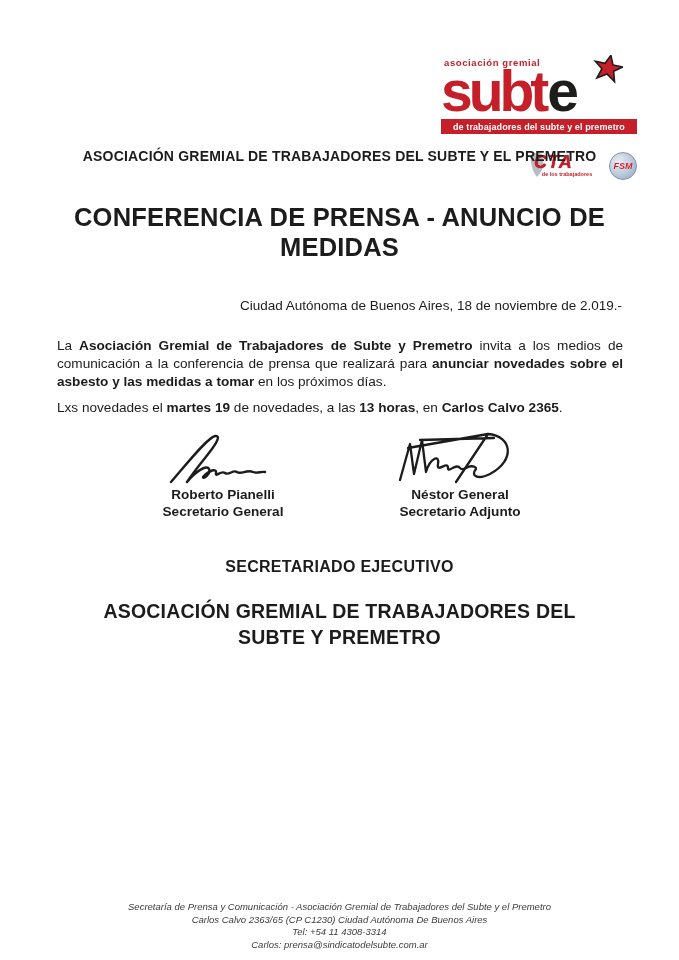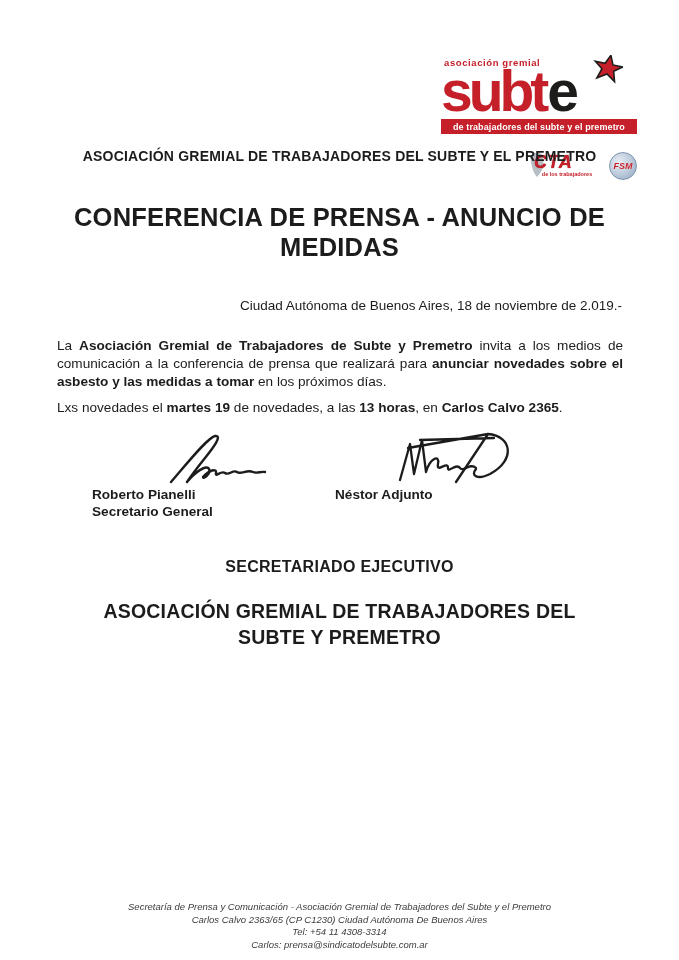--- a/index.html
+++ b/index.html
@@ -60,21 +60,21 @@
   .dateline{
     position:absolute;top:298px;left:57px;right:57px;text-align:right;
     font-size:13.5px;
   }
   .para{
     position:absolute;left:57px;right:56px;font-size:13.6px;line-height:18.2px;
   }
   .para-1{top:337px;text-align:justify;}
   .para-2{top:399px;}
   
-  .sig-block{position:absolute;text-align:left;}
+  .sig-block{position:absolute;text-align:center;}
   .sig-left{top:432px;left:92px;width:262px;}
   .sig-right{top:428px;left:335px;width:250px;}
   .sig-scrawl{display:block;margin:0 auto;}
   .sig-name{font-size:13.6px;font-weight:bold;line-height:17px;margin-top:2px;}
   .sig-role{font-size:13.6px;font-weight:bold;line-height:17px;}
   
   .closing-heading{
     position:absolute;top:558px;left:0;right:0;text-align:center;
     font-size:16px;font-weight:bold;letter-spacing:.3px;
   }
@@ -128,21 +128,22 @@
       <path d="M8,50 C22,34 44,6 52,4 C60,3 50,16 42,26 C34,36 28,44 24,50 M24,50 C32,40 44,32 46,37 C48,42 40,48 40,45 C46,38 54,36 53,41 C52,46 58,38 62,41 C66,44 70,37 74,40 C78,43 84,37 90,40 C94,42 98,39 102,40" fill="none" stroke="#1c1c1c" stroke-width="2.4" stroke-linecap="round" stroke-linejoin="round"></path>
     </svg>
     <div class="sig-name">Roberto Pianelli</div>
     <div class="sig-role">Secretario General</div>
   </div>
   <div class="sig-block sig-right">
     <svg class="sig-scrawl" width="140" height="56" viewBox="0 0 140 56">
       <path d="M10,52 L20,16 L24,46 L32,12 L36,44 C40,30 50,26 48,36 C46,46 58,32 58,40 C58,46 66,34 70,40 C73,45 80,34 86,40" fill="none" stroke="#1c1c1c" stroke-width="2.3" stroke-linecap="round" stroke-linejoin="round"></path>
       <path d="M18,20 L98,6 C122,8 126,32 100,46 C88,52 80,48 86,41 M98,6 L66,54 M30,12 L104,10" fill="none" stroke="#1c1c1c" stroke-width="2.3" stroke-linecap="round" stroke-linejoin="round"></path>
     </svg>
-    <div class="sig-name">Néstor Adjunto</div>
+    <div class="sig-name">Néstor General</div>
+    <div class="sig-role">Secretario Adjunto</div>
   </div>
 
   <div class="closing-heading">SECRETARIADO EJECUTIVO</div>
   <div class="closing-org">ASOCIACIÓN GREMIAL DE TRABAJADORES DEL SUBTE Y PREMETRO</div>
 
   <div class="page-footer">
     <div>Secretaría de Prensa y Comunicación - Asociación Gremial de Trabajadores del Subte y el Premetro</div>
     <div>Carlos Calvo 2363/65 (CP C1230) Ciudad Autónoma De Buenos Aires</div>
     <div>Tel: +54 11 4308-3314</div>
     <div>Carlos: prensa@sindicatodelsubte.com.ar</div>

